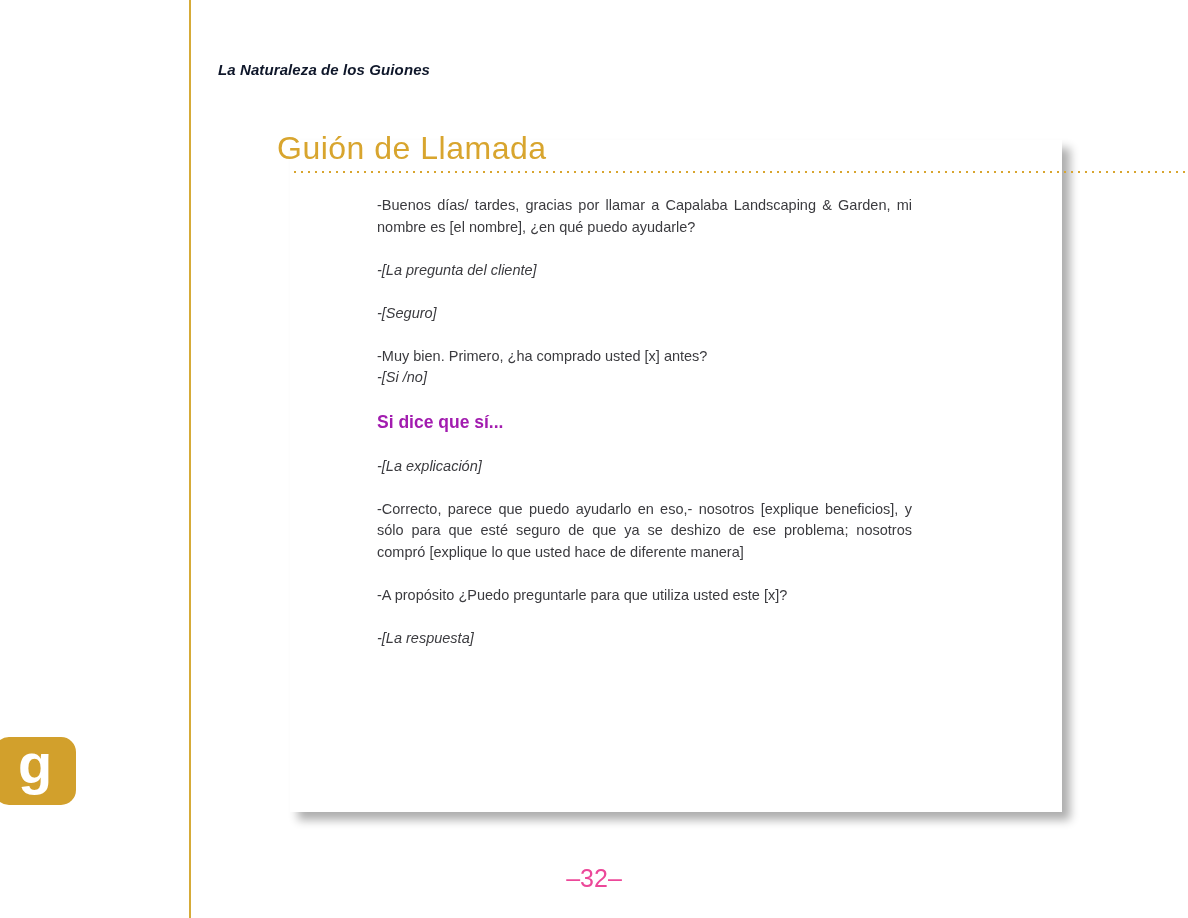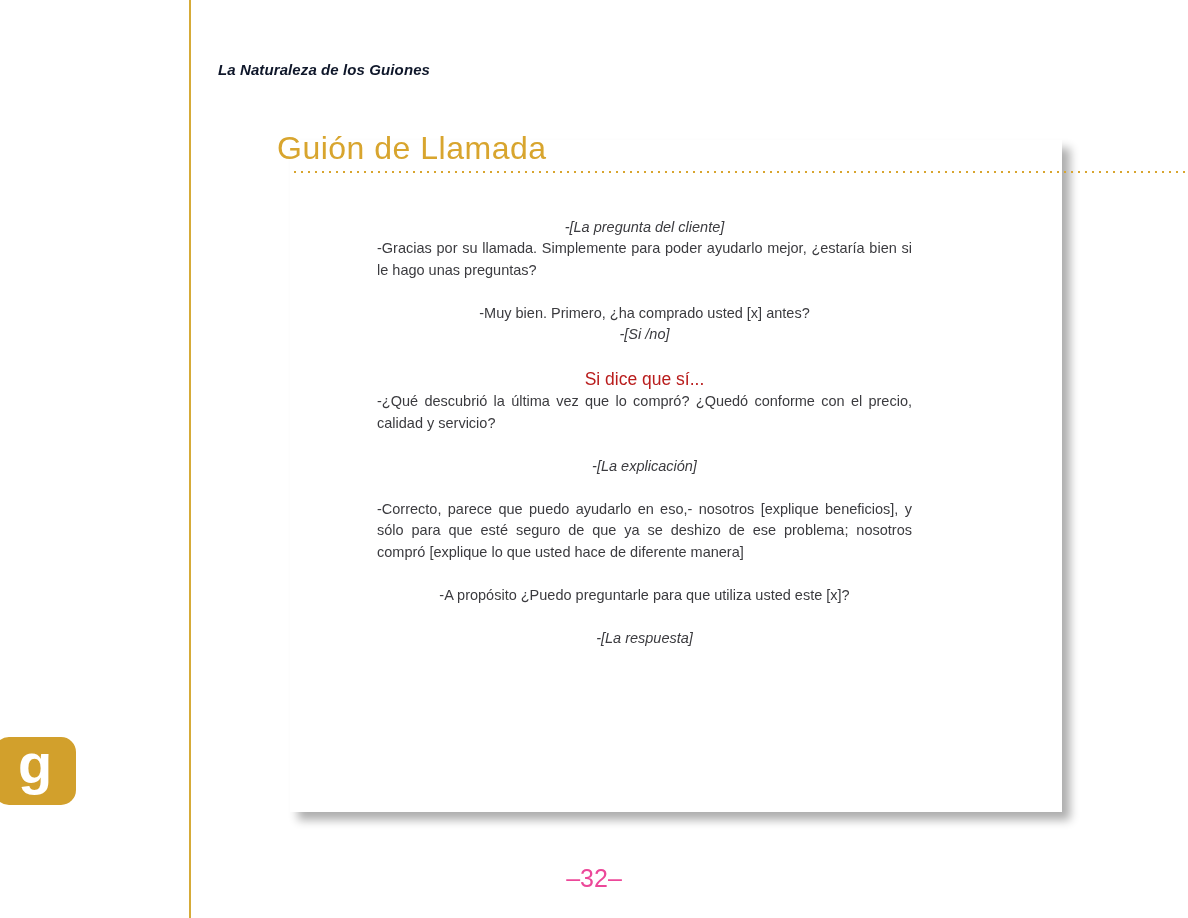--- a/index.html
+++ b/index.html
@@ -60,28 +60,28 @@
 
   .text-block {
     position:absolute;
     left:377px; top:195px;
     width:535px;
     font-size:14.5px;
     line-height:21.5px;
     color:#3b3b3f;
     z-index:3;
   }
-  .text-block p { margin:0;text-align:center; }
+  .text-block p { margin:0; }
   .text-block .gap { margin-top:21.5px; }
   .text-block .italic { font-style:italic; }
   .text-block .heading {
-    font-weight:normal;
+    font-weight:bold;
     font-size:17.5px;
     line-height:24px;
-    color:#b91c1c;
+    color:#a21caf;
   }
   .text-block .justify { text-align:justify; }
   .text-block .justify-last { text-align:justify; text-align-last:justify; }
 
   .logo-badge {
     position:absolute;
     left:-6px; top:737px;
     width:82px; height:68px;
     background:#d2a02c;
     border-radius:15px;
@@ -115,26 +115,26 @@
 
 <div class="kicker">La Naturaleza de los Guiones</div>
 
 <div class="sheet"></div>
 
 <div class="page-title">Guión de Llamada</div>
 
 <div class="dotted-rule"></div>
 
 <div class="text-block">
+    <p class="justify">-Buenos días/ tardes, gracias por llamar a Capalaba Landscaping &amp; Garden, mi nombre es [el nombre], ¿en qué puedo ayudarle?</p>
     <p class="italic gap">-[La pregunta del cliente]</p>
-    <p class="justify">-Gracias por su llamada. Simplemente para poder ayudarlo mejor, ¿estaría bien si le hago unas preguntas?</p>
+    <p class="italic gap">-[Seguro]</p>
     <p class="gap">-Muy bien. Primero, ¿ha comprado usted [x] antes?</p>
     <p class="italic">-[Si /no]</p>
     <p class="heading gap">Si dice que sí...</p>
-    <p class="justify">-¿Qué descubrió la última vez que lo compró? ¿Quedó conforme con el precio, calidad y servicio?</p>
     <p class="italic gap">-[La explicación]</p>
     <p class="gap justify">-Correcto, parece que puedo ayudarlo en eso,- nosotros [explique beneficios], y sólo para que esté seguro de que ya se deshizo de ese problema; nosotros compró [explique lo que usted hace de diferente manera]</p>
     <p class="gap">-A propósito ¿Puedo preguntarle para que utiliza usted este [x]?</p>
     <p class="italic gap">-[La respuesta]</p>
   </div>
 
 <div class="logo-badge">
   <span class="glyph">g</span>
 </div>
 

